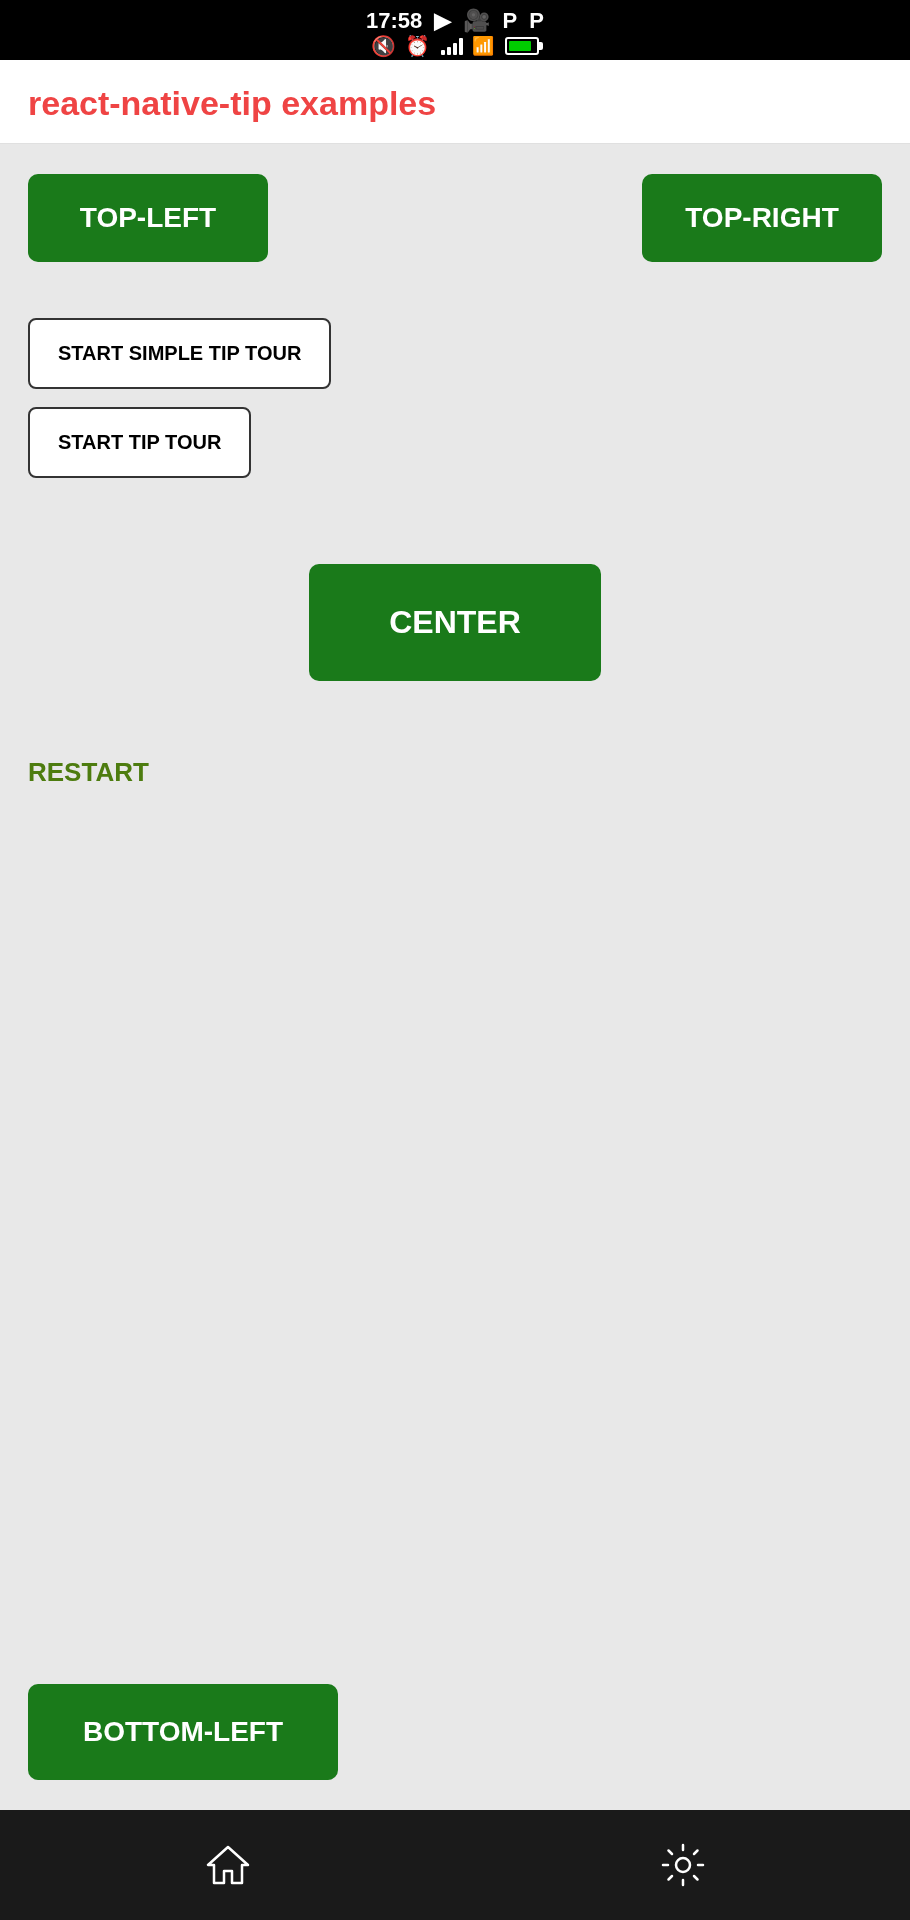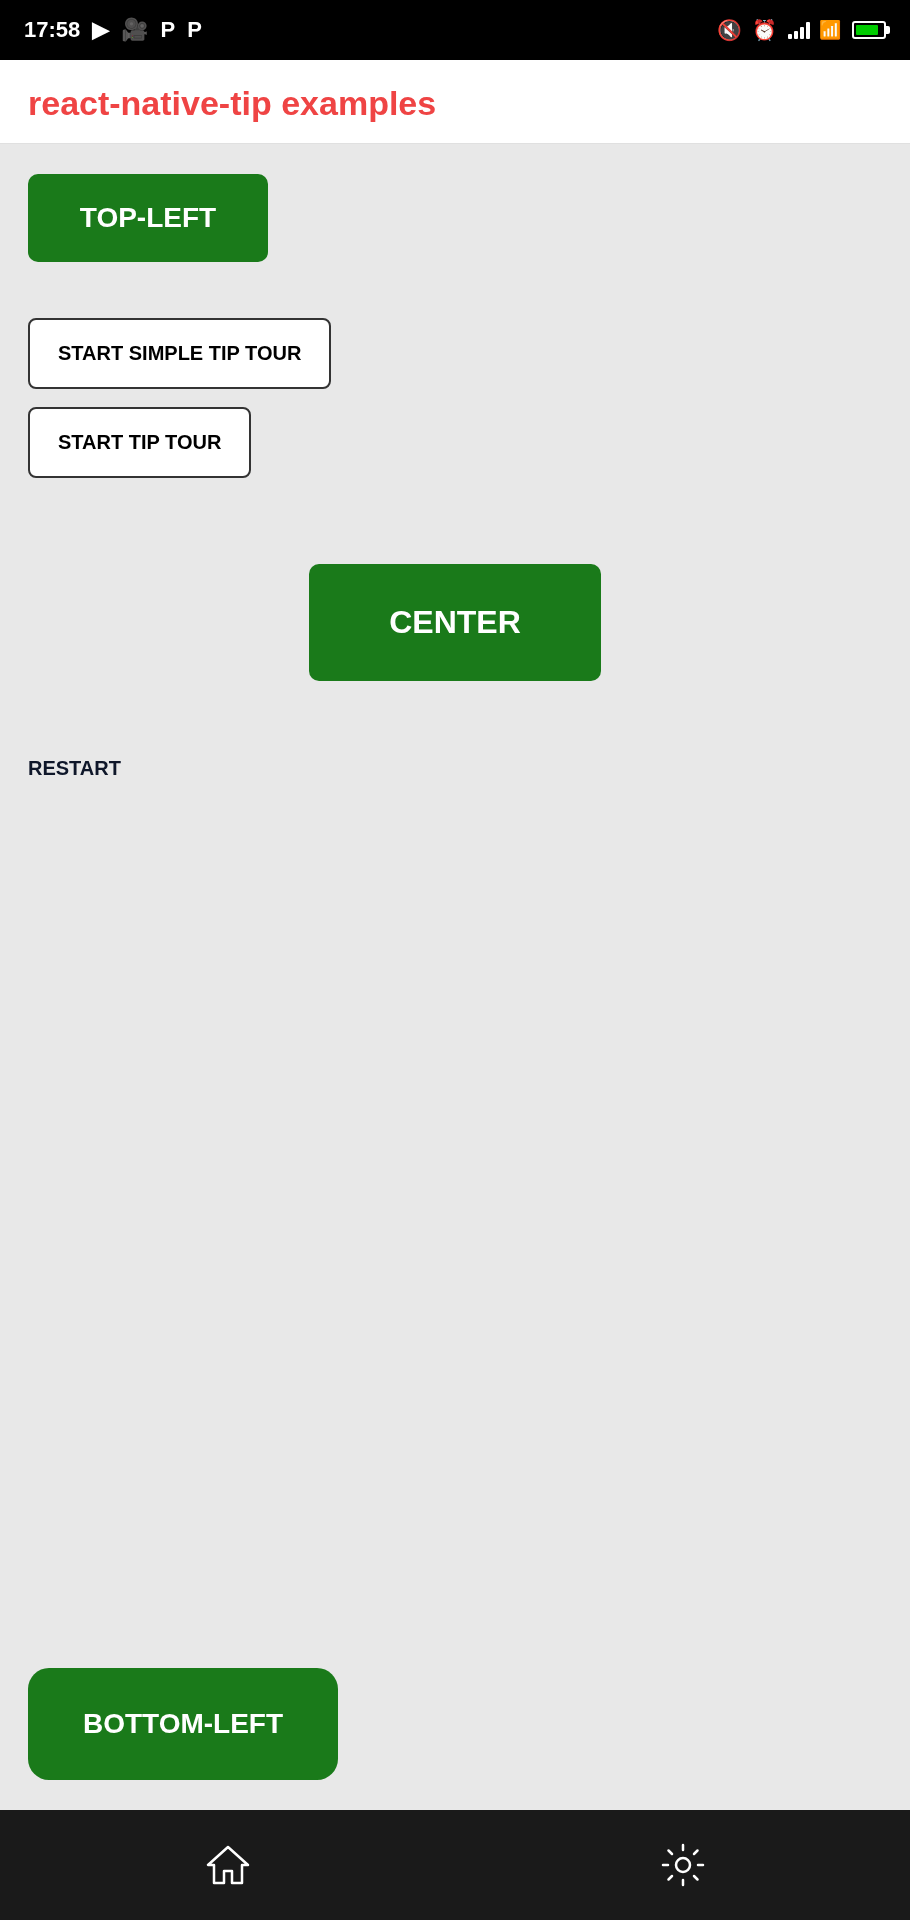--- a/index.html
+++ b/index.html
@@ -20,20 +20,21 @@
 
     
     .status-bar {
       background: #000;
       color: #fff;
       display: flex;
       justify-content: space-between;
       align-items: center;
       padding: 8px 24px;
       height: 60px;
+      flex-direction: column;
     }
 
     .status-bar-left {
       display: flex;
       align-items: center;
       gap: 12px;
       font-size: 22px;
       font-weight: bold;
     }
 
@@ -162,42 +163,42 @@
       cursor: pointer;
       padding: 40px 80px;
     }
 
     
     .restart-area {
       margin-bottom: 60px;
     }
 
     .restart-text {
-      font-size: 20px;
-      font-weight: bold;
-      color: #0f172a;
+      font-size: 26px;
+      font-weight: bold;
+      color: #4d7c0f;
     }
 
     
     .bottom-buttons-row {
       display: flex;
       justify-content: space-between;
       margin-top: auto;
       padding-top: 20px;
     }
 
     .btn-green-bottom {
       background: #1a7a1a;
       color: #fff;
       border: none;
-      border-radius: 21px;
+      border-radius: 10px;
       font-size: 28px;
       font-weight: bold;
       cursor: pointer;
-      padding: 40px 36px;
+      padding: 32px 36px;
       min-width: 310px;
     }
 
     
     .bottom-nav {
       background: #1a1a1a;
       height: 110px;
       display: flex;
       justify-content: space-around;
       align-items: center;
@@ -283,20 +284,21 @@
 </div>
 
 <div class="app-header">
   <h1 class="app-title">react-native-tip examples</h1>
 </div>
 
 <div class="main-content">
 
   <div class="top-buttons-row">
     <button class="btn-green">TOP-LEFT</button>
+    <button class="btn-green">TOP-RIGHT</button>
   </div>
 
   <div class="outline-buttons-col">
     <button class="btn-outline">START SIMPLE TIP TOUR</button>
     <button class="btn-outline">START TIP TOUR</button>
   </div>
 
   <div class="center-area">
     <button class="btn-green-center">CENTER</button>
   </div>

